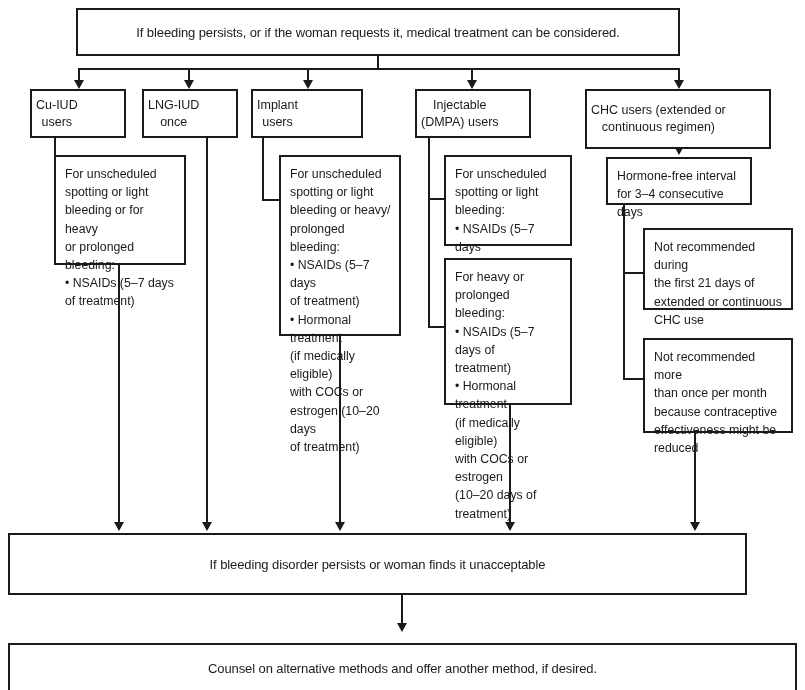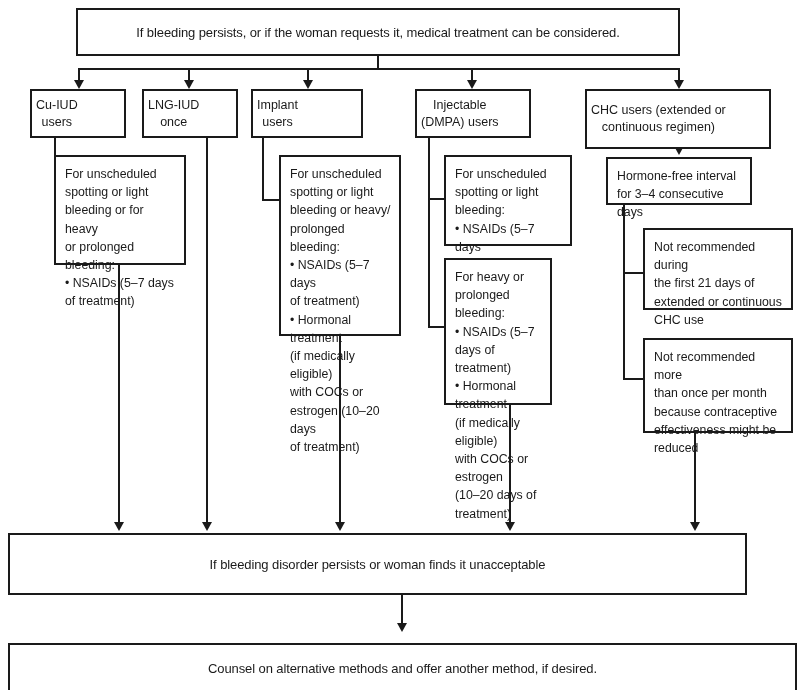--- a/index.html
+++ b/index.html
@@ -170,21 +170,21 @@
   <div class="line hline" style="left:428px; top:326px; width:18px;"></div>
 
   <div class="box detail" style="left:444px; top:155px; width:128px; height:91px;">
     <span class="box-text">For unscheduled
 spotting or light
 bleeding:
  • NSAIDs (5–7 days
     of treatment)</span>
   </div>
 
-  <div class="box detail" style="left:444px; top:258px; width:108px; height:147px;">
+  <div class="box detail" style="left:444px; top:258px; width:128px; height:147px;">
     <span class="box-text">For heavy or
 prolonged bleeding:
  • NSAIDs (5–7 days of
     treatment)
  • Hormonal treatment
     (if medically eligible)
     with COCs or estrogen
     (10–20 days of
     treatment)</span>
   </div>

